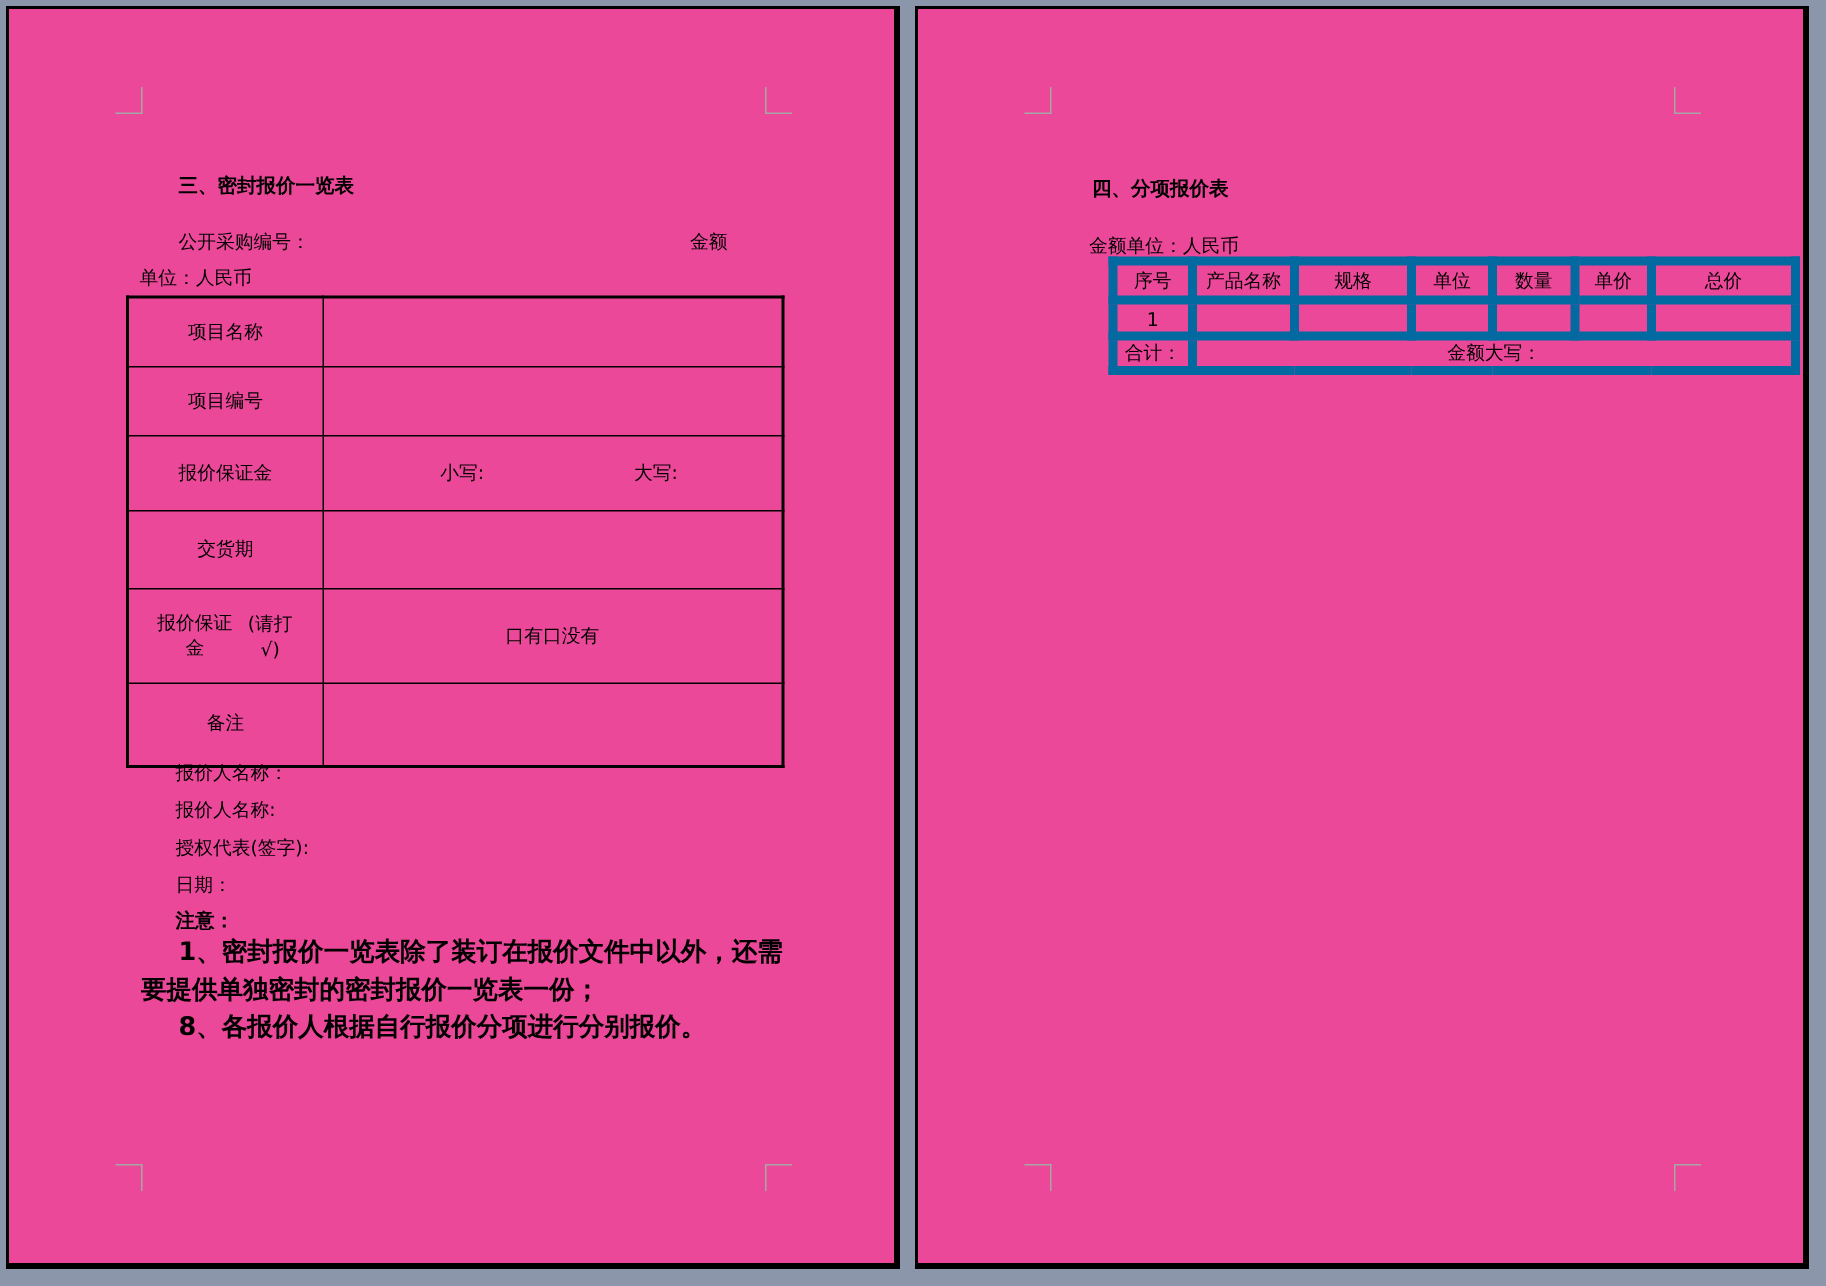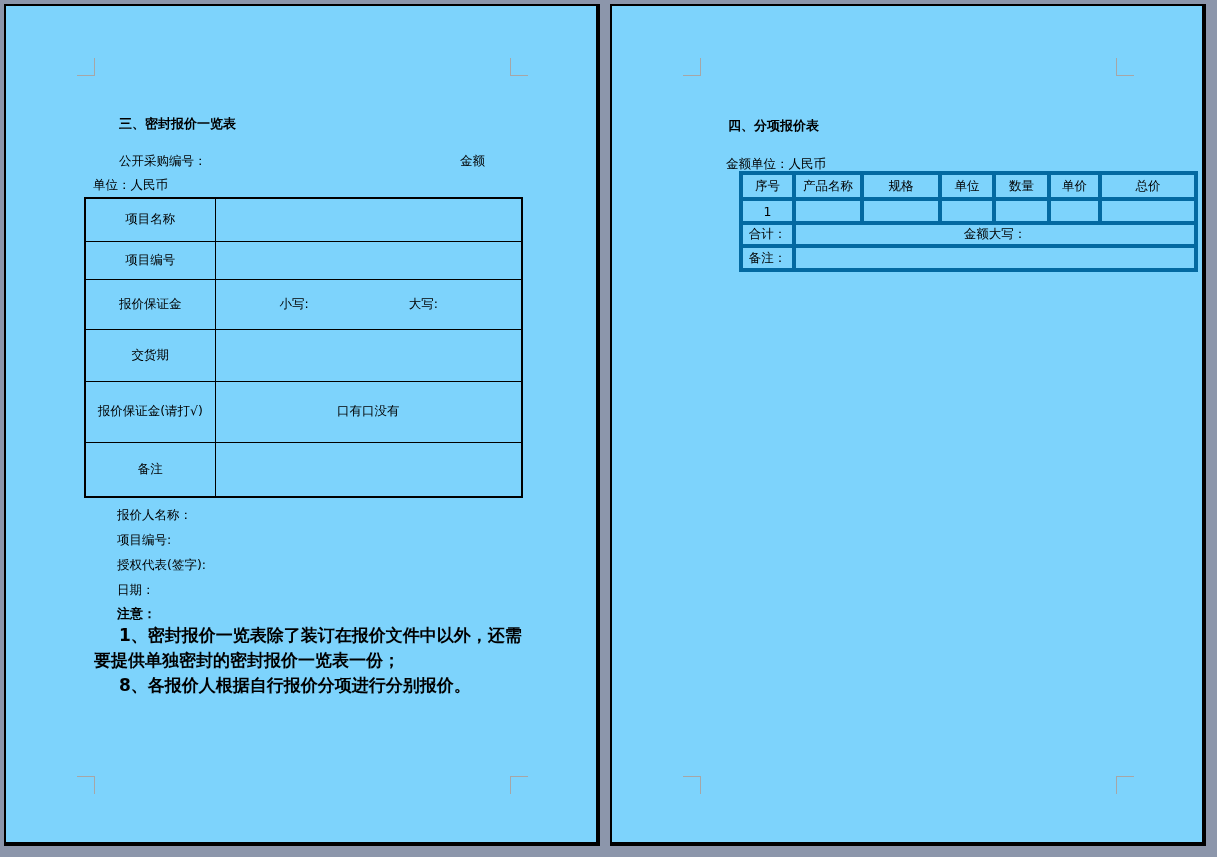--- a/index.html
+++ b/index.html
@@ -10,21 +10,21 @@
     font-family: "DejaVu Sans", sans-serif;
     color: #000;
     position: relative;
     overflow: hidden;
   }
   .page {
     position: absolute;
     top: 4px;
     width: 596px;
     height: 842px;
-    background: #7dd3fc;
+    background: #ec4899;
     border: 2px solid #000;
     border-right-width: 4px;
     border-bottom-width: 4px;
   }
   #page1 { left: 4px; }
   #page2 { left: 610px; }
 
   
   .mark { position: absolute; width: 18px; height: 18px; border: 0 solid #a6a6a6; }
   .mark.tl { left: 71px;  top: 52px;  border-right-width: 1px; border-bottom-width: 1px; }
@@ -38,40 +38,40 @@
 
   
   .p1-title { left: 113px; top: 109px; }
   .p1-line1 { left: 113px; top: 147px; width: 366px; display: flex; justify-content: space-between; }
   .p1-line2 { left: 87px; top: 171px; }
   #t1 {
     position: absolute; left: 78px; top: 191px;
     width: 437px; border-collapse: collapse; table-layout: fixed;
     border: 2px solid #000; font-size: 12.5px;
   }
-  #t1 td { border: 1px solid #000; text-align: center; vertical-align: middle; padding: 0; }
+  #t1 td { border: 1px solid #000; text-align: center; vertical-align: middle; padding: 14px; }
   .price-line { display: flex; text-align: center; padding-left: 64px; }
   .price-line span:last-child { margin-left: 100px; }
   .deposit-cell-inner { display: flex; flex-direction: row; align-items: center; justify-content: center; row-gap: 23px; }
   .sig { left: 111px; }
   .notes {
     left: 88px; top: 617px; width: 430px;
     font-size: 17px; font-weight: bold; line-height: 25px;
   }
   .notes p { margin: 0; text-indent: 25px; }
 
   
   .p2-title { left: 116px; top: 111px; }
   .p2-unit { left: 114px; top: 150px; }
   #t2 {
     position: absolute; left: 127px; top: 165px;
     width: 455px; border-collapse: collapse; table-layout: fixed;
     border: 2px solid #000; font-size: 12.5px;
   }
-  #t2 td { border: 4px solid #0369a1; text-align: center; vertical-align: middle; padding: 0; }
+  #t2 td { border: 6px solid #0369a1; text-align: center; vertical-align: middle; padding: 0; }
 </style>
 </head>
 <body>
 
 <div class="page" id="page1">
   <div class="mark tl"></div>
   <div class="mark tr"></div>
   <div class="mark bl"></div>
   <div class="mark br"></div>
 
@@ -120,21 +120,21 @@
       <td>口有口没有</td>
     </tr>
     <tr>
       <td style="height:55px">备注</td>
       <td></td>
     </tr>
   </tbody>
     </table>
 
   <div class="abs t12 sig" style="top:501px">报价人名称：</div>
-  <div class="abs t12 sig" style="top:526px">项目编号:</div>
+  <div class="abs t12 sig" style="top:526px">报价人名称:</div>
   <div class="abs t12 sig" style="top:551px">授权代表(签字):</div>
   <div class="abs t12 sig" style="top:576px">日期：</div>
   <div class="abs t13b sig" style="top:599px">注意：</div>
 
   <div class="abs notes">
     <p>1、密封报价一览表除了装订在报价文件中以外，还需要提供单独密封的密封报价一览表一份；</p>
     <p>8、各报价人根据自行报价分项进行分别报价。</p>
   </div>
 </div>
 
@@ -173,19 +173,15 @@
       <td></td>
       <td></td>
       <td></td>
       <td></td>
       <td></td>
     </tr>
     <tr>
       <td style="height:23px">合计：</td>
       <td colspan="6">金额大写：</td>
     </tr>
-    <tr>
-      <td style="height:24px">备注：</td>
-      <td colspan="6"></td>
-    </tr>
   </tbody>
     </table>
 </div>
 
 </body></html>

